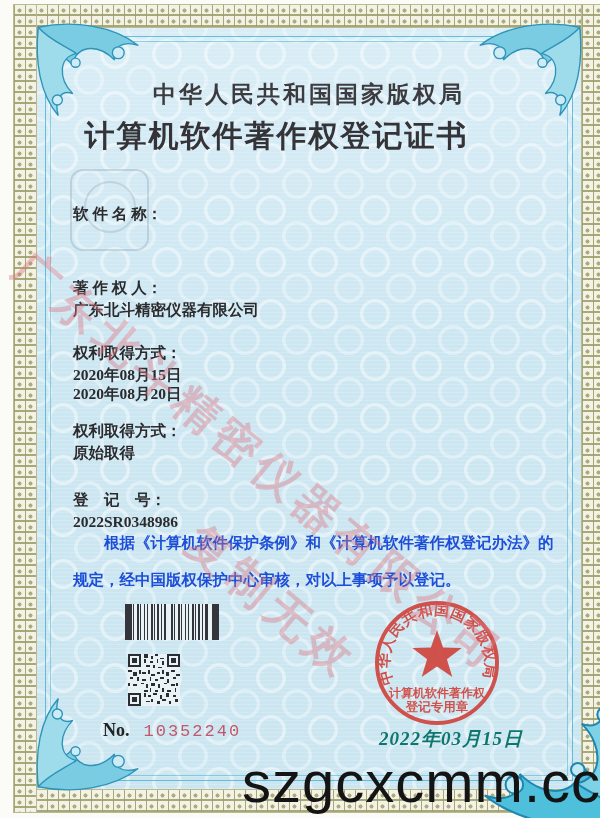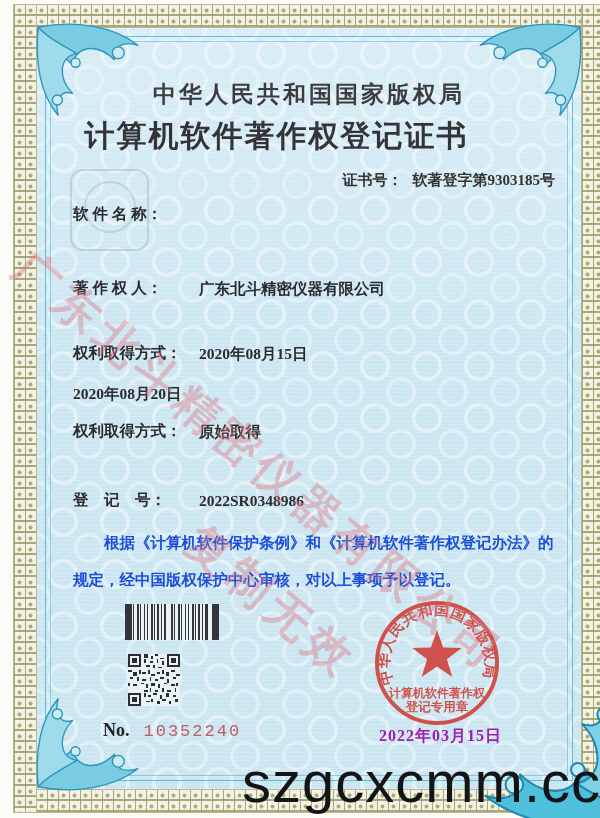--- a/index.html
+++ b/index.html
@@ -38,21 +38,21 @@
 
   .txt { position:absolute; color:#2e2e30; }
 
   .authority { top:79px; left:0; width:600px; text-align:center;
     font-size:23px; font-weight:bold; letter-spacing:3px; color:#3c3c40; }
   .cert-title { top:116px; left:0; width:535px; text-align:center;
     font-size:30px; font-weight:bold; letter-spacing:2px; color:#343438; }
   .certno { top:171px; right:54px; font-size:15px; font-weight:bold; color:#333; }
   .certno .lbl { margin-right:10px; }
 
-  .row { position:absolute; left:64px; width:486px; display:flex; align-items:flex-start; }
+  .row { position:absolute; left:64px; width:486px; display:flex; align-items:flex-start;flex-direction:column; }
   .row .lab { width:126px; flex:none; font-size:15.5px; font-weight:bold; color:#2b2b2e; }
   .row .val { flex:1; font-size:15.5px; font-weight:bold; color:#2b2b2e; line-height:21px; }
 
   .statement { top:524px; left:64px; width:484px; font-size:15.5px; font-weight:bold;
     color:#1d4ed8; line-height:37px; text-indent:2em; }
 
   .emboss { position:absolute; left:61px; top:169px; width:79px; height:82px;
     border:2px solid rgba(140,165,180,.45); border-radius:13px; opacity:.8; }
   .emboss .c { position:absolute; left:12px; top:10px; width:52px; height:52px;
     border:2px solid rgba(140,165,180,.40); border-radius:50%; }
@@ -64,22 +64,22 @@
       #34343c 6.8px 9px, #e9f2f5 9px 10.3px, #34343c 10.3px 11px, #e9f2f5 11px 13.7px); }
 
   .qr { position:absolute; left:119px; top:654px; width:52px; height:52px; }
 
   .serial { position:absolute; left:94px; top:720px; font-size:18px; }
   .serial .pfx { font-weight:bold; color:#222; margin-right:14px; }
   .serial .num { font-family:Liberation Mono, monospace; color:#c2586a;
     font-size:17px; letter-spacing:2px; }
 
   .seal { position:absolute; left:358px; top:593px; width:140px; height:140px; opacity:.92; }
-  .issue-date { position:absolute; left:370px; top:726px; font-size:16px;
-    font-weight:bold; color:#a21caf; letter-spacing:1px; }
+  .issue-date { position:absolute; left:370px; top:726px; font-size:19px;
+    font-weight:bold; color:#0f766e; letter-spacing:1px;font-style:italic; }
 
   .wm { position:absolute; color:rgba(220,118,130,.42); font-weight:bold;
     pointer-events:none; white-space:nowrap; z-index:6; }
   .wm.company { left:30px; top:238px; font-size:45px; letter-spacing:7px;
     transform:rotate(40deg); transform-origin:left top; }
   .wm.invalid { left:202px; top:512px; font-size:45px; letter-spacing:7px;
     transform:rotate(40deg); transform-origin:left top; }
 
   .site-wm { position:absolute; left:233px; top:748px; font-size:58px;
     font-family:"Liberation Sans", sans-serif; color:#141414; white-space:nowrap;
@@ -135,23 +135,20 @@
     <circle cx="47" cy="47" r="5" fill="#c2eaf4" stroke="#1f86ae" stroke-width="1.5"></circle>
     <circle cx="27" cy="88" r="5.5" fill="#c2eaf4" stroke="#1f86ae" stroke-width="1.5"></circle>
   </svg>
 
   <div class="emboss">
     <div class="c"></div>
   </div>
 
   <div class="txt authority z">中华人民共和国国家版权局</div>
   <div class="txt cert-title z">计算机软件著作权登记证书</div>
-  <div class="txt certno z">
-    <span class="lbl">证书号：</span><span>软著登字第9303185号</span>
-  </div>
 
   <div class="row z" style="top:204px">
     <div class="lab">软 件 名 称：</div>
   </div>
 
   <div class="row z" style="top:278px">
     <div class="lab">著 作 权 人：</div>
     <div class="val">广东北斗精密仪器有限公司</div>
   </div>
 

